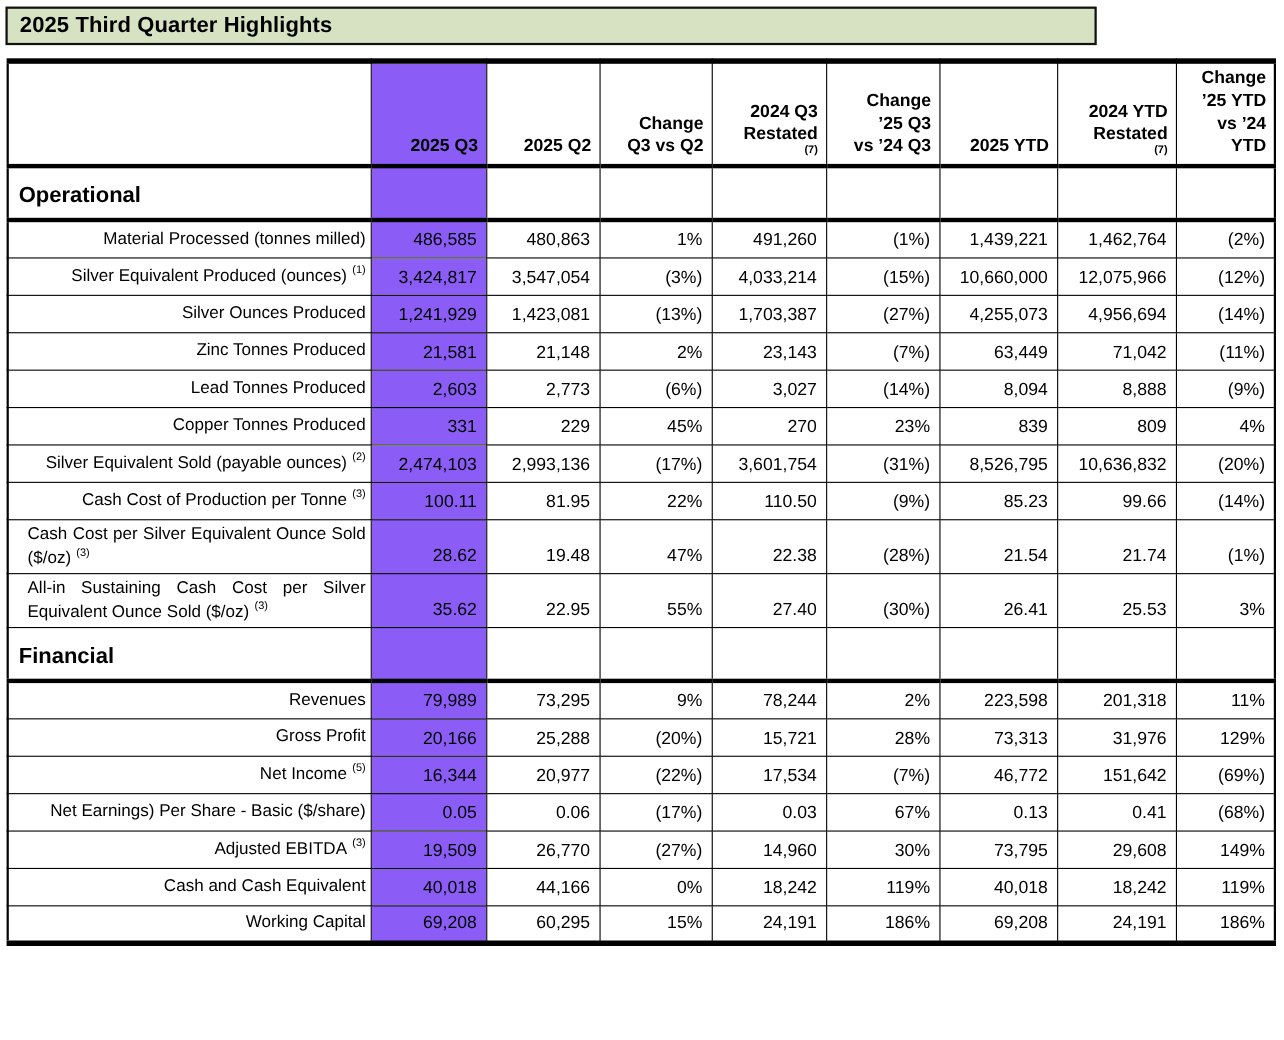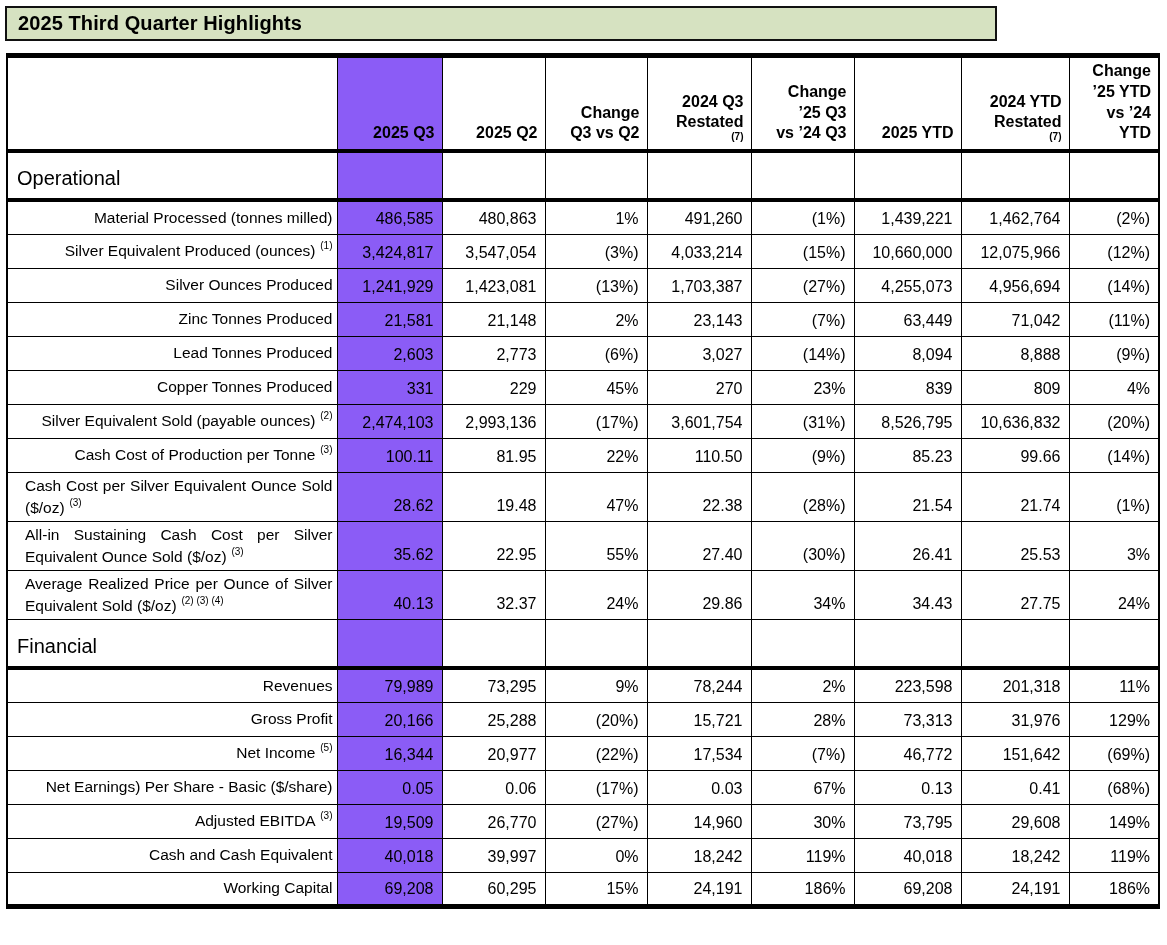--- a/index.html
+++ b/index.html
@@ -42,21 +42,21 @@
   tr.head-row th .hsup{
     display:block;font-size:10px;line-height:1.1;
     margin-top:0;transform:translateY(-2px);
   }
   tr.head-row th.corner{background:#fff;}
   tr.head-row th{border-bottom:4px solid #000;}
   
   tr.section-row{height:49px;}
   tr.section-row td{border-bottom:4px solid #000;}
   tr.section-row td.label{
-    font-size:20px;font-weight:normal;vertical-align:bottom;
+    font-size:20px;font-weight:bold;vertical-align:bottom;
     padding:0 12px 6px 9px;text-align:left;
   }
   
   tr.data-row{height:34px;}
   tr.data-row.tall{height:46px;}
   td.label{
     text-align:right;vertical-align:middle;
     padding:2px 4px 2px 9px;line-height:1.42;
     white-space:nowrap;
   }
@@ -224,31 +224,20 @@
         <td class="label">All-in Sustaining Cash Cost per Silver Equivalent Ounce Sold ($/oz)<sup class="fnote"> (3)</sup></td>
         <td class="num hl">35.62</td>
         <td class="num">22.95</td>
         <td class="num">55%</td>
         <td class="num">27.40</td>
         <td class="num">(30%)</td>
         <td class="num">26.41</td>
         <td class="num">25.53</td>
         <td class="num">3%</td>
       </tr>
-      <tr class="data-row tall">
-        <td class="label">Average Realized Price per Ounce of Silver Equivalent Sold ($/oz)<sup class="fnote"> (2) (3) (4)</sup></td>
-        <td class="num hl">40.13</td>
-        <td class="num">32.37</td>
-        <td class="num">24%</td>
-        <td class="num">29.86</td>
-        <td class="num">34%</td>
-        <td class="num">34.43</td>
-        <td class="num">27.75</td>
-        <td class="num">24%</td>
-      </tr>
       <tr class="section-row">
         <td class="label">Financial</td>
         <td class="hl"></td>
         <td></td>
         <td></td>
         <td></td>
         <td></td>
         <td></td>
         <td></td>
         <td></td>
@@ -304,21 +293,21 @@
         <td class="num">(27%)</td>
         <td class="num">14,960</td>
         <td class="num">30%</td>
         <td class="num">73,795</td>
         <td class="num">29,608</td>
         <td class="num">149%</td>
       </tr>
       <tr class="data-row">
         <td class="label">Cash and Cash Equivalent</td>
         <td class="num hl">40,018</td>
-        <td class="num">39,997</td>
+        <td class="num">44,166</td>
         <td class="num">0%</td>
         <td class="num">18,242</td>
         <td class="num">119%</td>
         <td class="num">40,018</td>
         <td class="num">18,242</td>
         <td class="num">119%</td>
       </tr>
       <tr class="data-row">
         <td class="label">Working Capital</td>
         <td class="num hl">69,208</td>

